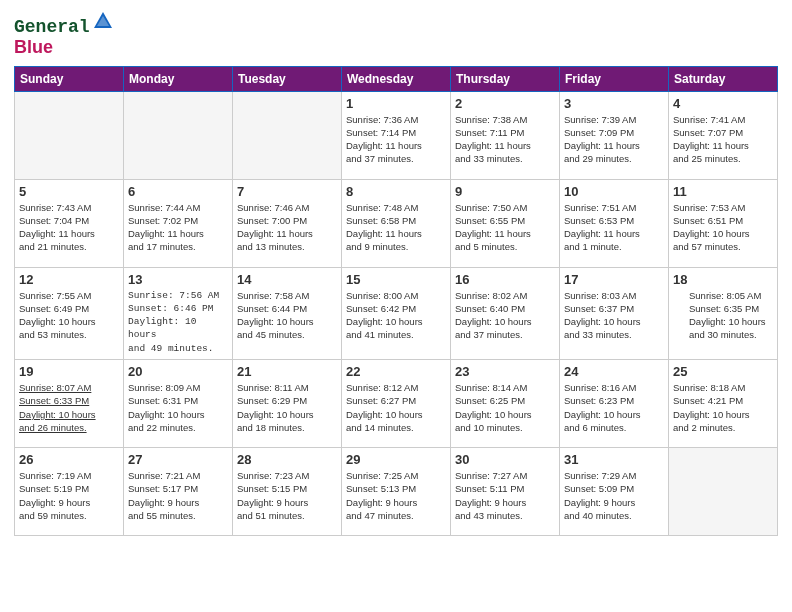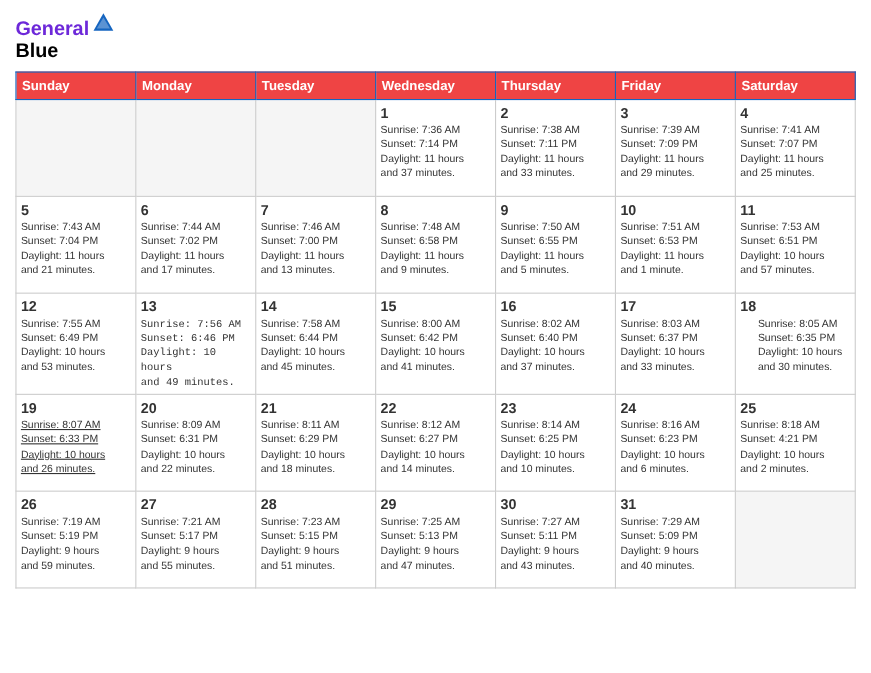--- a/index.html
+++ b/index.html
@@ -22,22 +22,22 @@
     }
     .logo {
       display: flex;
       align-items: center;
     }
     .logo-text {
       font-size: 18px;
       font-weight: bold;
       line-height: 1.1;
     }
-    .logo-general { color: #6d28d9; }
-    .logo-blue { color: #000000; }
+    .logo-general { color: #14532d; font-family: Liberation Mono, monospace; }
+    .logo-blue { color: #be185d; }
     .logo-icon {
       width: 22px;
       height: 22px;
       margin-left: 2px;
     }
     .title-block {
       text-align: right;
     }
     .main-title {
       font-size: 32px;
@@ -47,21 +47,21 @@
     .subtitle {
       font-size: 15px;
       color: #333;
     }
     .calendar {
       width: 100%;
       border-collapse: collapse;
       table-layout: fixed;
     }
     .calendar th {
-      background: #ef4444;
+      background: #701a75;
       color: #fff;
       text-align: left;
       padding: 5px 5px;
       font-size: 12px;
       font-weight: bold;
       border: 1px solid #1565c0;
     }
     .calendar td {
       border: 1px solid #ccc;
       vertical-align: top;

